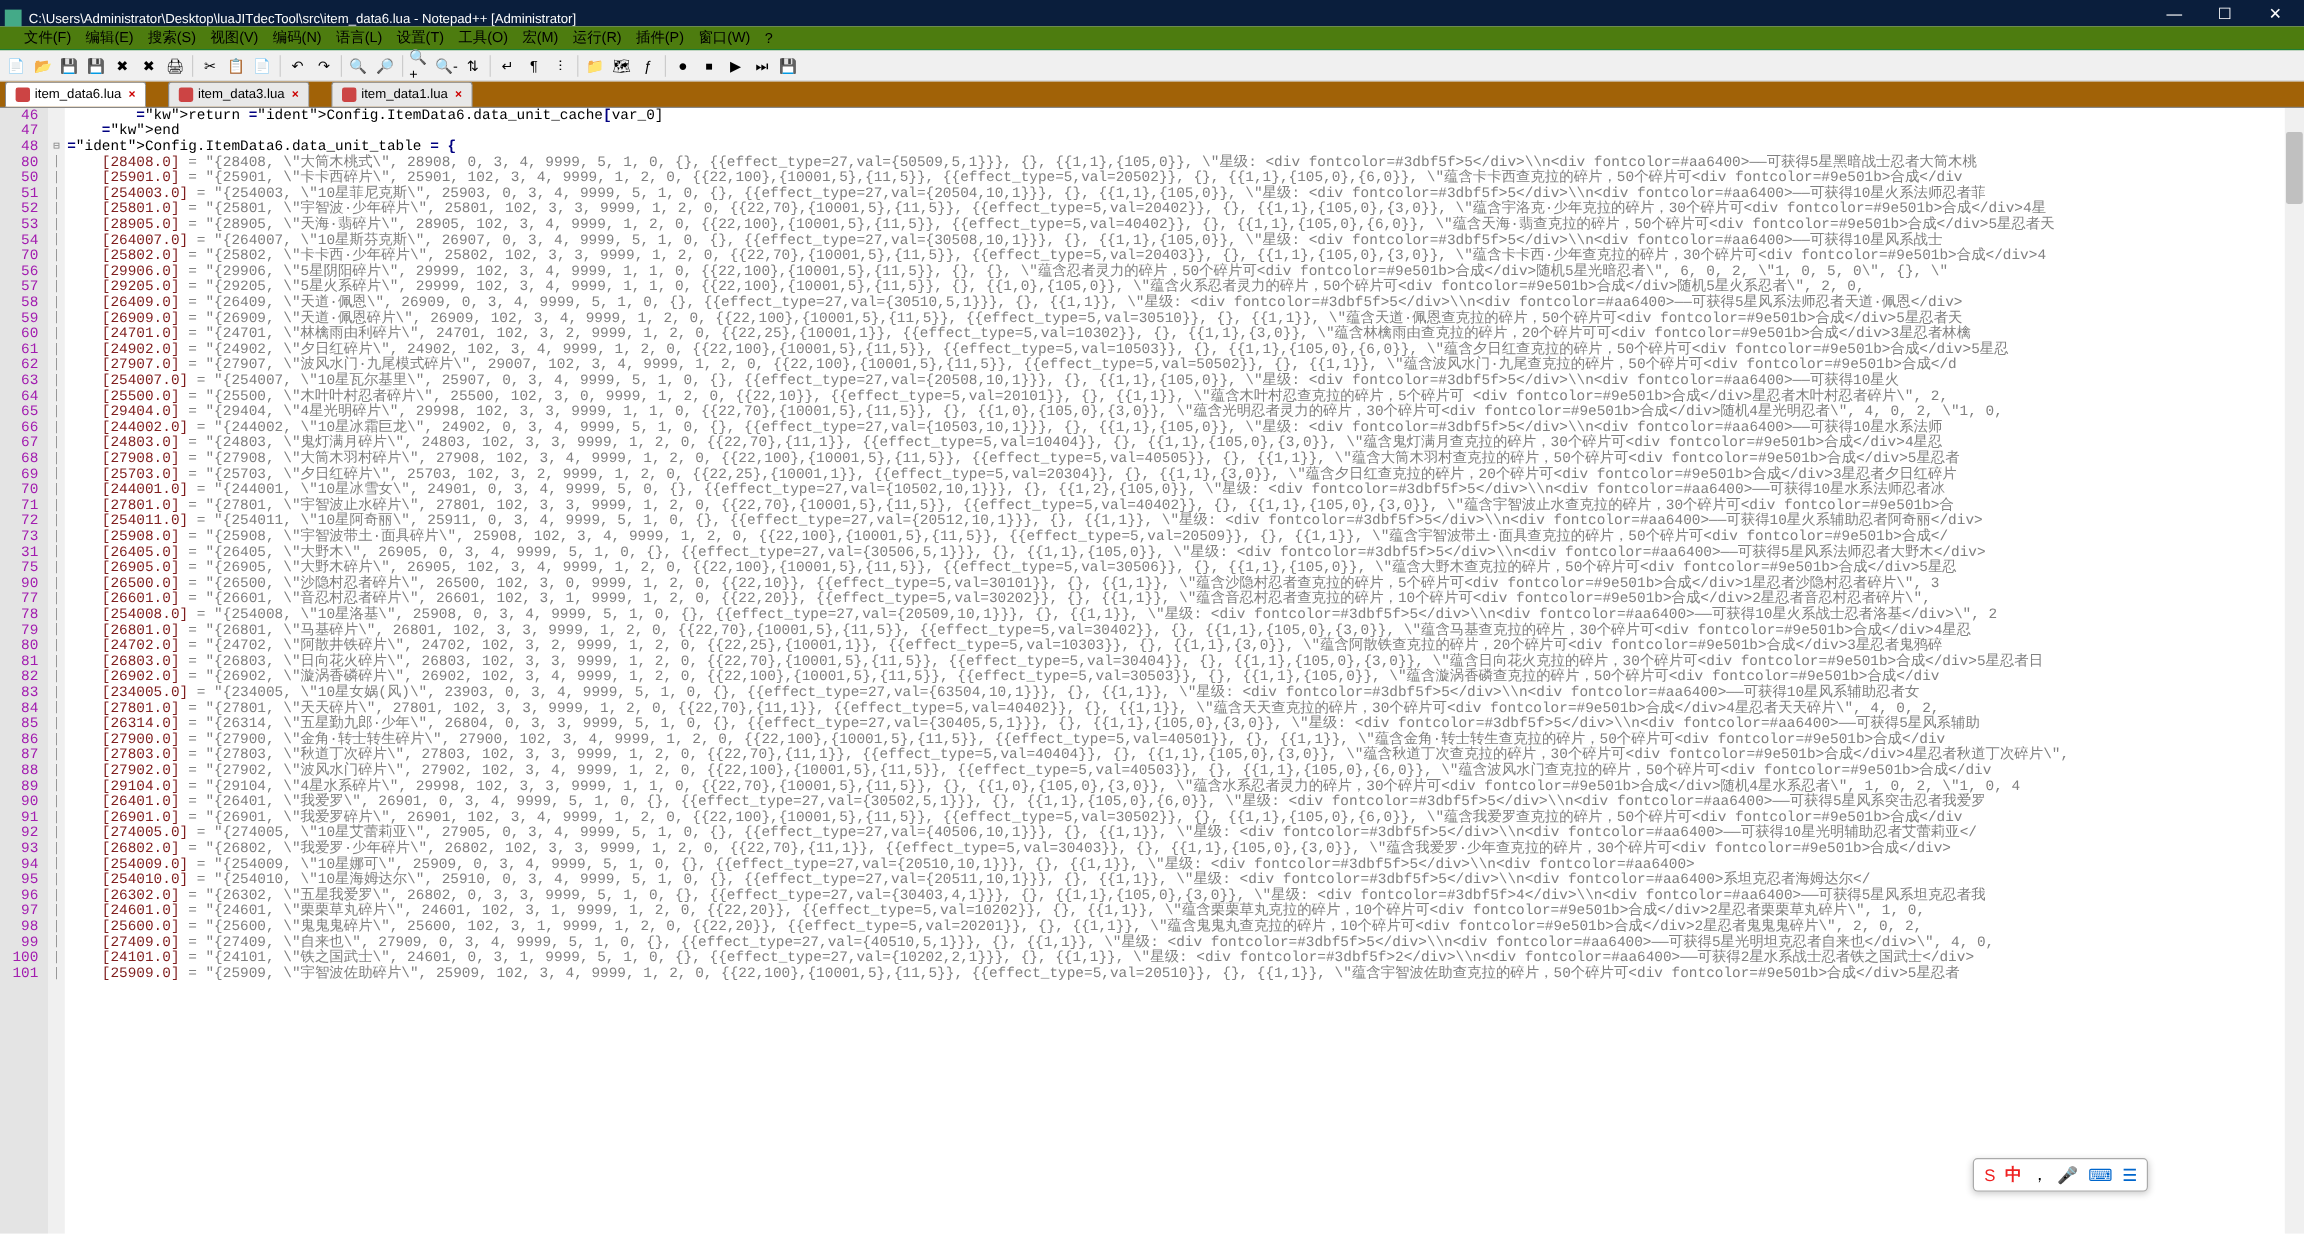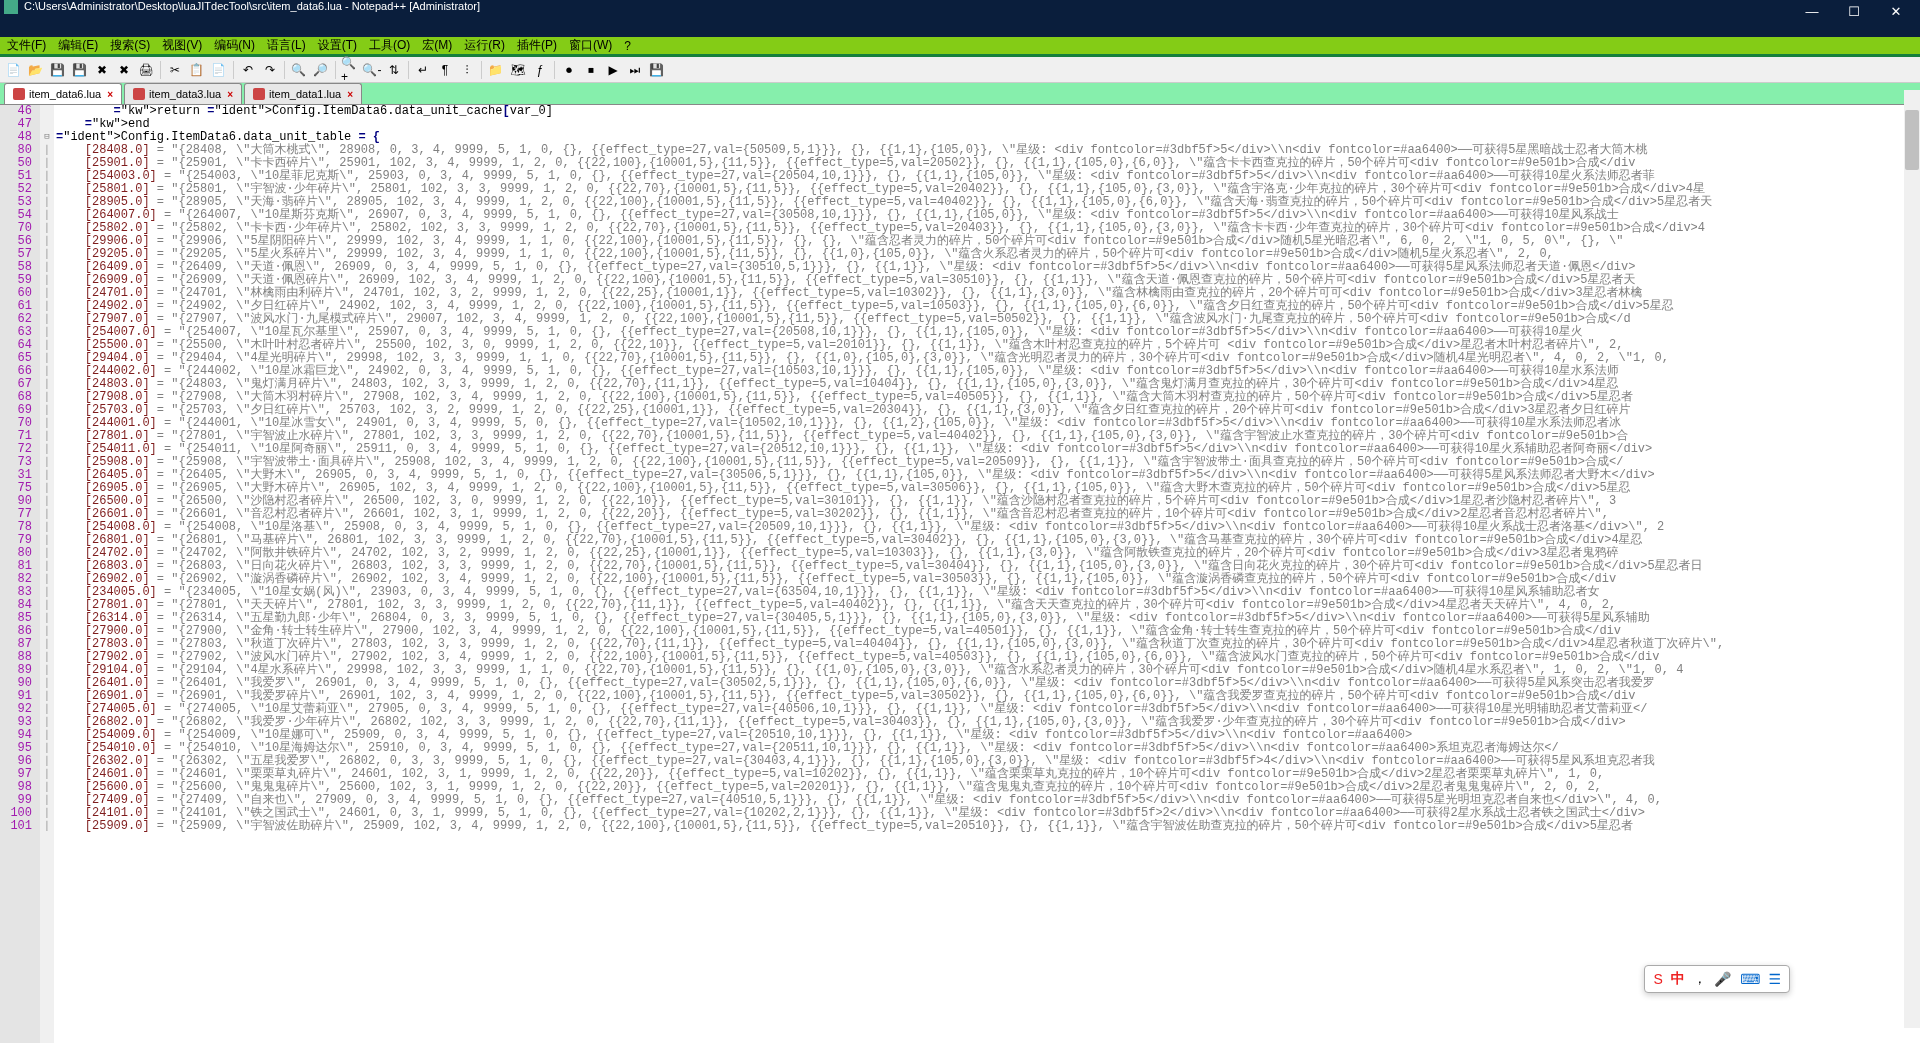--- a/index.html
+++ b/index.html
@@ -1,27 +1,27 @@
 <!DOCTYPE html>
 <html><head>
 <meta charset="utf-8">
 <style>
 * { margin: 0; padding: 0; box-sizing: border-box; }
 body { font-family: "Microsoft YaHei", "SimSun", sans-serif; font-size: 12px; background: #fff; overflow: hidden; }
-.titlebar { background: #0a1e3c; color: #fff; display: flex; align-items: flex-start; height: 37px; padding: 0 4px; }
+.titlebar { background: #0a1e3c; color: #fff; display: flex; align-items: flex-end; height: 22px; padding: 0 4px; }
 .titlebar-icon { width: 14px; height: 14px; background: #4a8; margin-right: 6px; }
 .titlebar-text { flex: 1; font-size: 11px; }
 .titlebar-btns { display: flex; gap: 2px; }
 .titlebar-btn { width: 40px; height: 22px; display: flex; align-items: center; justify-content: center; color: #fff; font-size: 13px; }
-.menubar { background: #84cc16; border-bottom: 3px solid #15803d; display: flex; height: 20px; align-items: center; padding: 0 1px; }
+.menubar { background: #4d7c0f; border-bottom: 1px solid #15803d; display: flex; height: 20px; align-items: center; padding: 0 14px; }
 .menu-item { padding: 2px 6px; font-size: 12px; cursor: pointer; }
 .toolbar { background: #f0f0f0; border-bottom: 1px solid #ccc; display: flex; align-items: center; height: 26px; padding: 2px 4px; gap: 2px; }
 .tool-btn { width: 20px; height: 20px; display: flex; align-items: center; justify-content: center; border: 1px solid transparent; font-size: 12px; }
 .tool-sep { width: 1px; height: 18px; background: #ccc; margin: 0 2px; }
-.tabbar { background: #86efac; display: flex; height: 22px; border-bottom: 1px solid #888; padding-left: 4px; }
+.tabbar { background: #a16207; display: flex; height: 22px; border-bottom: 1px solid #888; padding-left: 4px; gap: 16px; }
 .tab { display: flex; align-items: center; padding: 2px 8px; border: 1px solid #888; border-bottom: none; margin-right: 2px; background: #e8e8e8; font-size: 11px; border-radius: 3px 3px 0 0; }
 .tab.active { background: #fff; }
 .tab-icon { width: 12px; height: 12px; background: #c44; margin-right: 4px; border-radius: 2px; }
 .tab-close { margin-left: 6px; color: #c00; font-weight: bold; font-size: 10px; }
 .editor { display: flex; height: calc(100vh - 110px); background: #fff; font-family: Consolas, "Courier New", monospace; font-size: 12px; }
 .gutter { background: #e4e4e4; color: #a21caf; text-align: right; padding: 0 8px 0 4px; user-select: none; min-width: 40px; line-height: 13px; }
 .gutter-line { height: 13px; }
 .fold-col { background: #f0f0f0; width: 14px; line-height: 13px; font-size: 9px; color: #808080; text-align: center; }
 .fold-col div { height: 13px; }
 .code { flex: 1; overflow: auto; line-height: 13px; white-space: pre; padding-left: 2px; }

